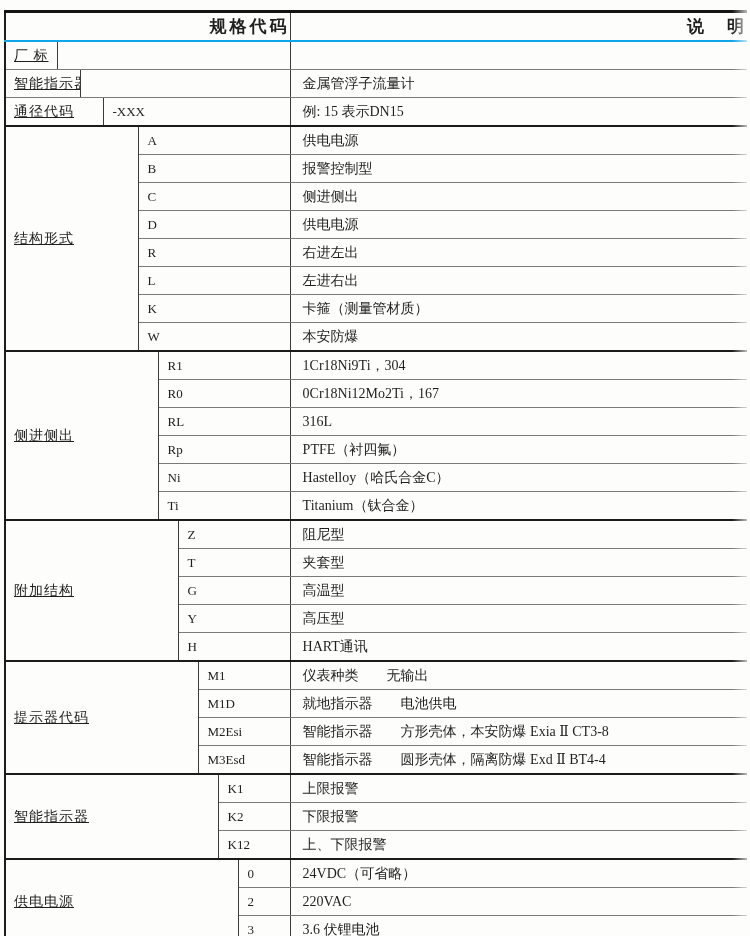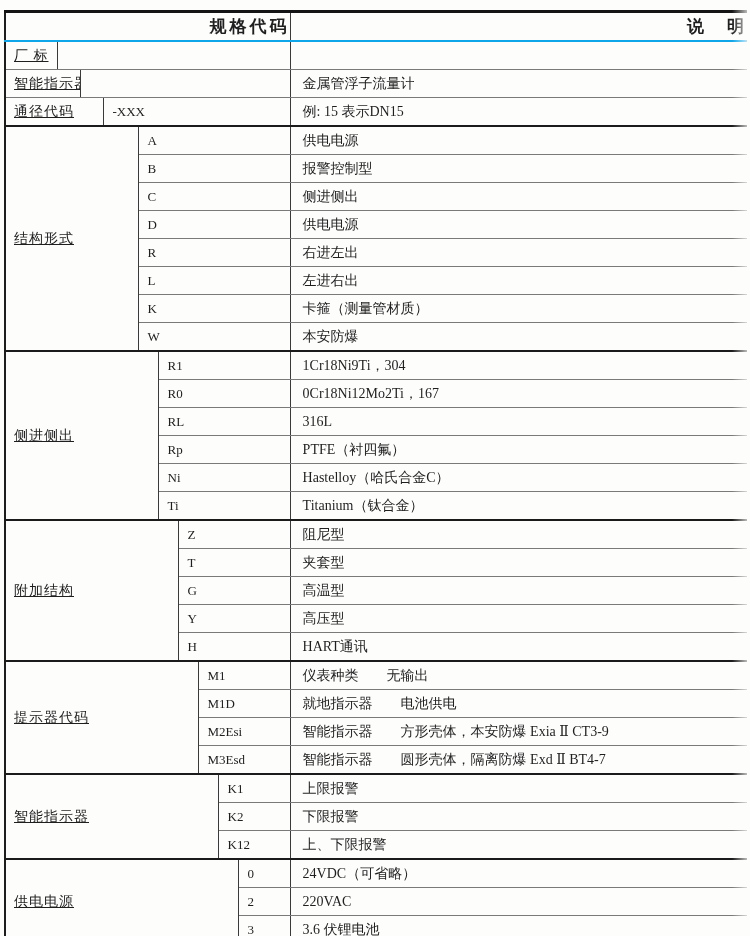--- a/index.html
+++ b/index.html
@@ -191,25 +191,25 @@
     <td colspan="7" rowspan="4" class="label-cell">提示器代码</td>
     <td colspan="3" class="code-cell">M1</td>
     <td class="desc-cell">仪表种类　　无输出</td>
   </tr>
   <tr>
     <td colspan="3" class="code-cell">M1D</td>
     <td class="desc-cell">就地指示器　　电池供电</td>
   </tr>
   <tr>
     <td colspan="3" class="code-cell">M2Esi</td>
-    <td class="desc-cell">智能指示器　　方形壳体，本安防爆 Exia Ⅱ CT3-9</td>
+    <td class="desc-cell">智能指示器　　方形壳体，本安防爆 Exia Ⅱ CT3-8</td>
   </tr>
   <tr>
     <td colspan="3" class="code-cell">M3Esd</td>
-    <td class="desc-cell">智能指示器　　圆形壳体，隔离防爆 Exd Ⅱ BT4-7</td>
+    <td class="desc-cell">智能指示器　　圆形壳体，隔离防爆 Exd Ⅱ BT4-4</td>
   </tr>
 
   <tr class="section-start">
     <td colspan="8" rowspan="3" class="label-cell">智能指示器</td>
     <td colspan="2" class="code-cell">K1</td>
     <td class="desc-cell">上限报警</td>
   </tr>
   <tr>
     <td colspan="2" class="code-cell">K2</td>
     <td class="desc-cell">下限报警</td>

